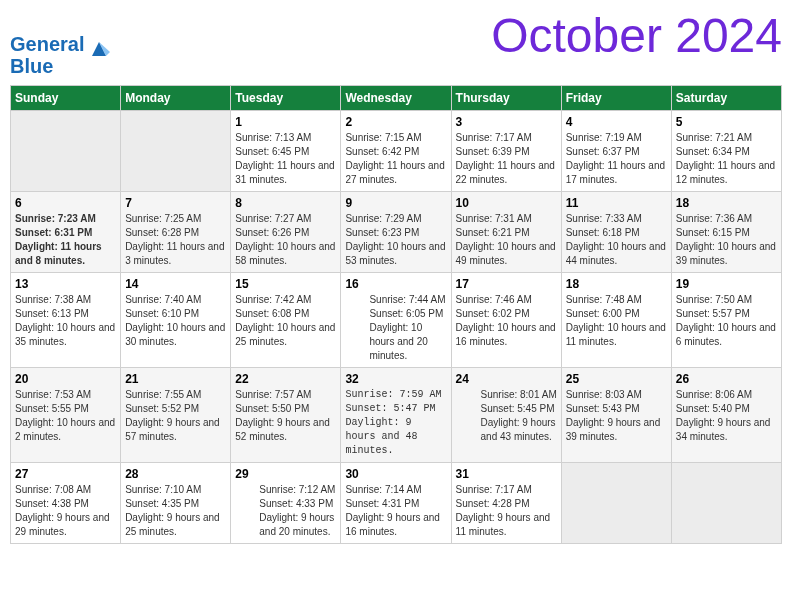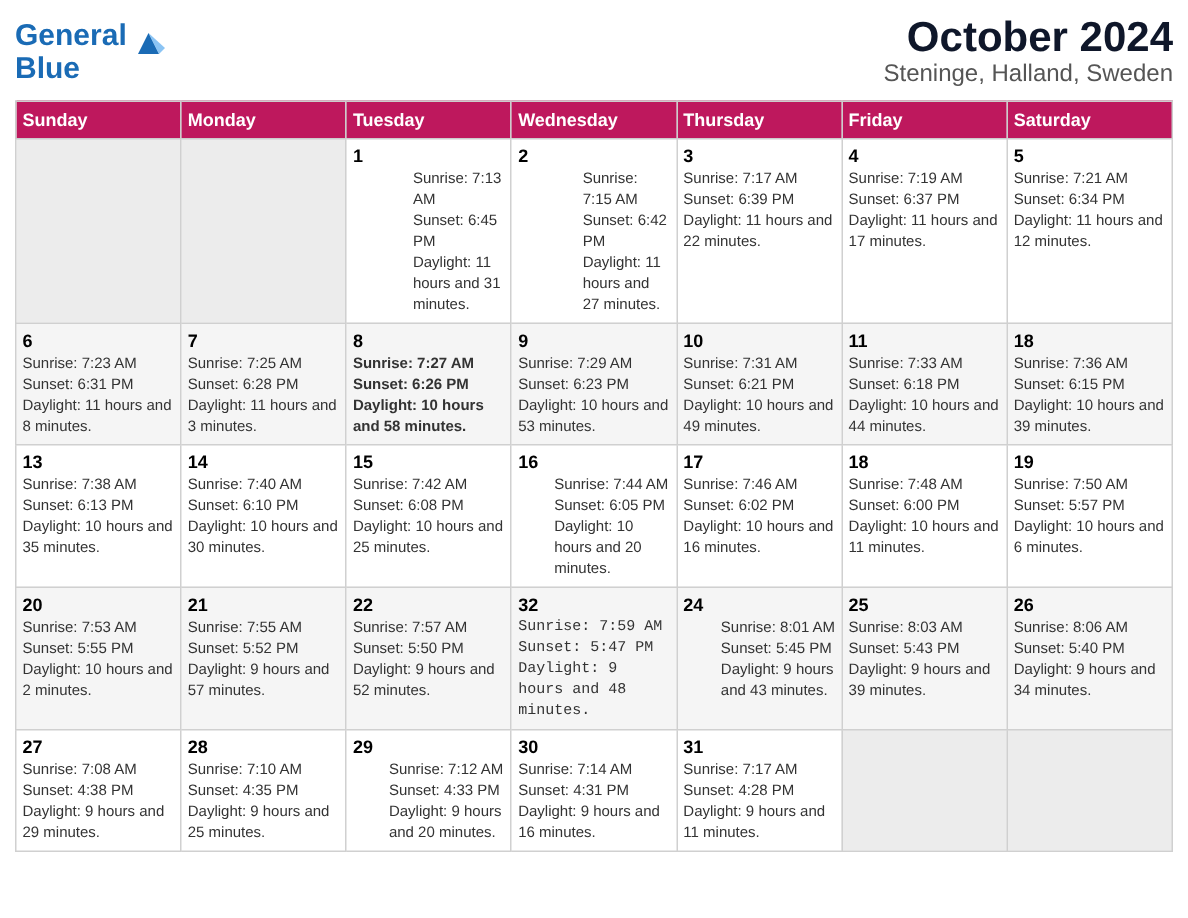--- a/index.html
+++ b/index.html
@@ -12,52 +12,52 @@
     }
     .header {
       display: flex;
       justify-content: space-between;
       align-items: flex-start;
       margin-bottom: 8px;
     }
     .logo {
       display: flex;
       align-items: center;
-      margin-top: 3px;
+      margin-top: 23px;
     }
     .logo-text {
       font-size: 20px;
       font-weight: bold;
       color: #333;
       line-height: 1.1;
     }
     .logo-text span {
       color: #1a6bb5;
     }
     .title-block {
       text-align: right;
     }
     .title-block h1 {
-      font-size: 28px;
-      font-weight: bold;
-      color: #0f172a;
+      font-size: 48px;
+      font-weight: normal;
+      color: #6d28d9;
       line-height: 1.1;
     }
     .title-block h2 {
       font-size: 16px;
       font-weight: normal;
       color: #555;
     }
     table {
       width: 100%;
       border-collapse: collapse;
       font-size: 10.5px;
     }
     thead tr th {
-      background-color: #be185d;
+      background-color: #15803d;
       color: #fff;
       padding: 5px 4px;
       text-align: left;
       font-size: 12px;
       font-weight: bold;
       border: 1px solid #ccc;
     }
     tbody tr td {
       border: 1px solid #d0d0d0;
       vertical-align: top;
@@ -100,21 +100,20 @@
           <svg width="22" height="22" viewBox="0 0 22 22">
             <polygon points="4,18 11,4 18,18" fill="#1a6bb5"></polygon>
             <polygon points="11,4 18,18 22,14" fill="#5aabf0" opacity="0.7"></polygon>
           </svg>
         </span>
       </div>
     </div>
   </div>
   <div class="title-block">
     <h1>October 2024</h1>
-    <h2>Steninge, Halland, Sweden</h2>
   </div>
 </div>
 
 <table>
   <thead>
     <tr>
     <th>Sunday</th>
         <th>Monday</th>
         <th>Tuesday</th>
         <th>Wednesday</th>
@@ -122,27 +121,27 @@
         <th>Friday</th>
         <th>Saturday</th>
       </tr>
   </thead>
   <tbody id="calendar-body">
   <tr>
         <td class="empty-cell"></td>
         <td class="empty-cell"></td>
         <td>
           <span class="day-num">1</span>
-          <div class="day-detail" style="white-space: pre-line; margin-left: 40px;">Sunrise: 7:13 AM
+          <div class="day-detail" style="white-space: pre-line;">Sunrise: 7:13 AM
 Sunset: 6:45 PM
 Daylight: 11 hours and 31 minutes.</div>
         </td>
         <td>
           <span class="day-num">2</span>
-          <div class="day-detail" style="white-space: pre-line; margin-left: 43px;">Sunrise: 7:15 AM
+          <div class="day-detail" style="white-space: pre-line;">Sunrise: 7:15 AM
 Sunset: 6:42 PM
 Daylight: 11 hours and 27 minutes.</div>
         </td>
         <td>
           <span class="day-num">3</span>
           <div class="day-detail" style="white-space: pre-line;">Sunrise: 7:17 AM
 Sunset: 6:39 PM
 Daylight: 11 hours and 22 minutes.</div>
         </td>
         <td>
@@ -154,33 +153,33 @@
         <td>
           <span class="day-num">5</span>
           <div class="day-detail" style="white-space: pre-line;">Sunrise: 7:21 AM
 Sunset: 6:34 PM
 Daylight: 11 hours and 12 minutes.</div>
         </td>
       </tr>
       <tr>
         <td>
           <span class="day-num">6</span>
-          <div class="day-detail" style="white-space: pre-line;">Sunrise: 7:23 AM
+          <div class="day-detail" style="white-space: pre-line; font-weight: bold;">Sunrise: 7:23 AM
 Sunset: 6:31 PM
 Daylight: 11 hours and 8 minutes.</div>
         </td>
         <td>
           <span class="day-num">7</span>
           <div class="day-detail" style="white-space: pre-line;">Sunrise: 7:25 AM
 Sunset: 6:28 PM
 Daylight: 11 hours and 3 minutes.</div>
         </td>
         <td>
           <span class="day-num">8</span>
-          <div class="day-detail" style="white-space: pre-line; font-weight: bold;">Sunrise: 7:27 AM
+          <div class="day-detail" style="white-space: pre-line;">Sunrise: 7:27 AM
 Sunset: 6:26 PM
 Daylight: 10 hours and 58 minutes.</div>
         </td>
         <td>
           <span class="day-num">9</span>
           <div class="day-detail" style="white-space: pre-line;">Sunrise: 7:29 AM
 Sunset: 6:23 PM
 Daylight: 10 hours and 53 minutes.</div>
         </td>
         <td>

